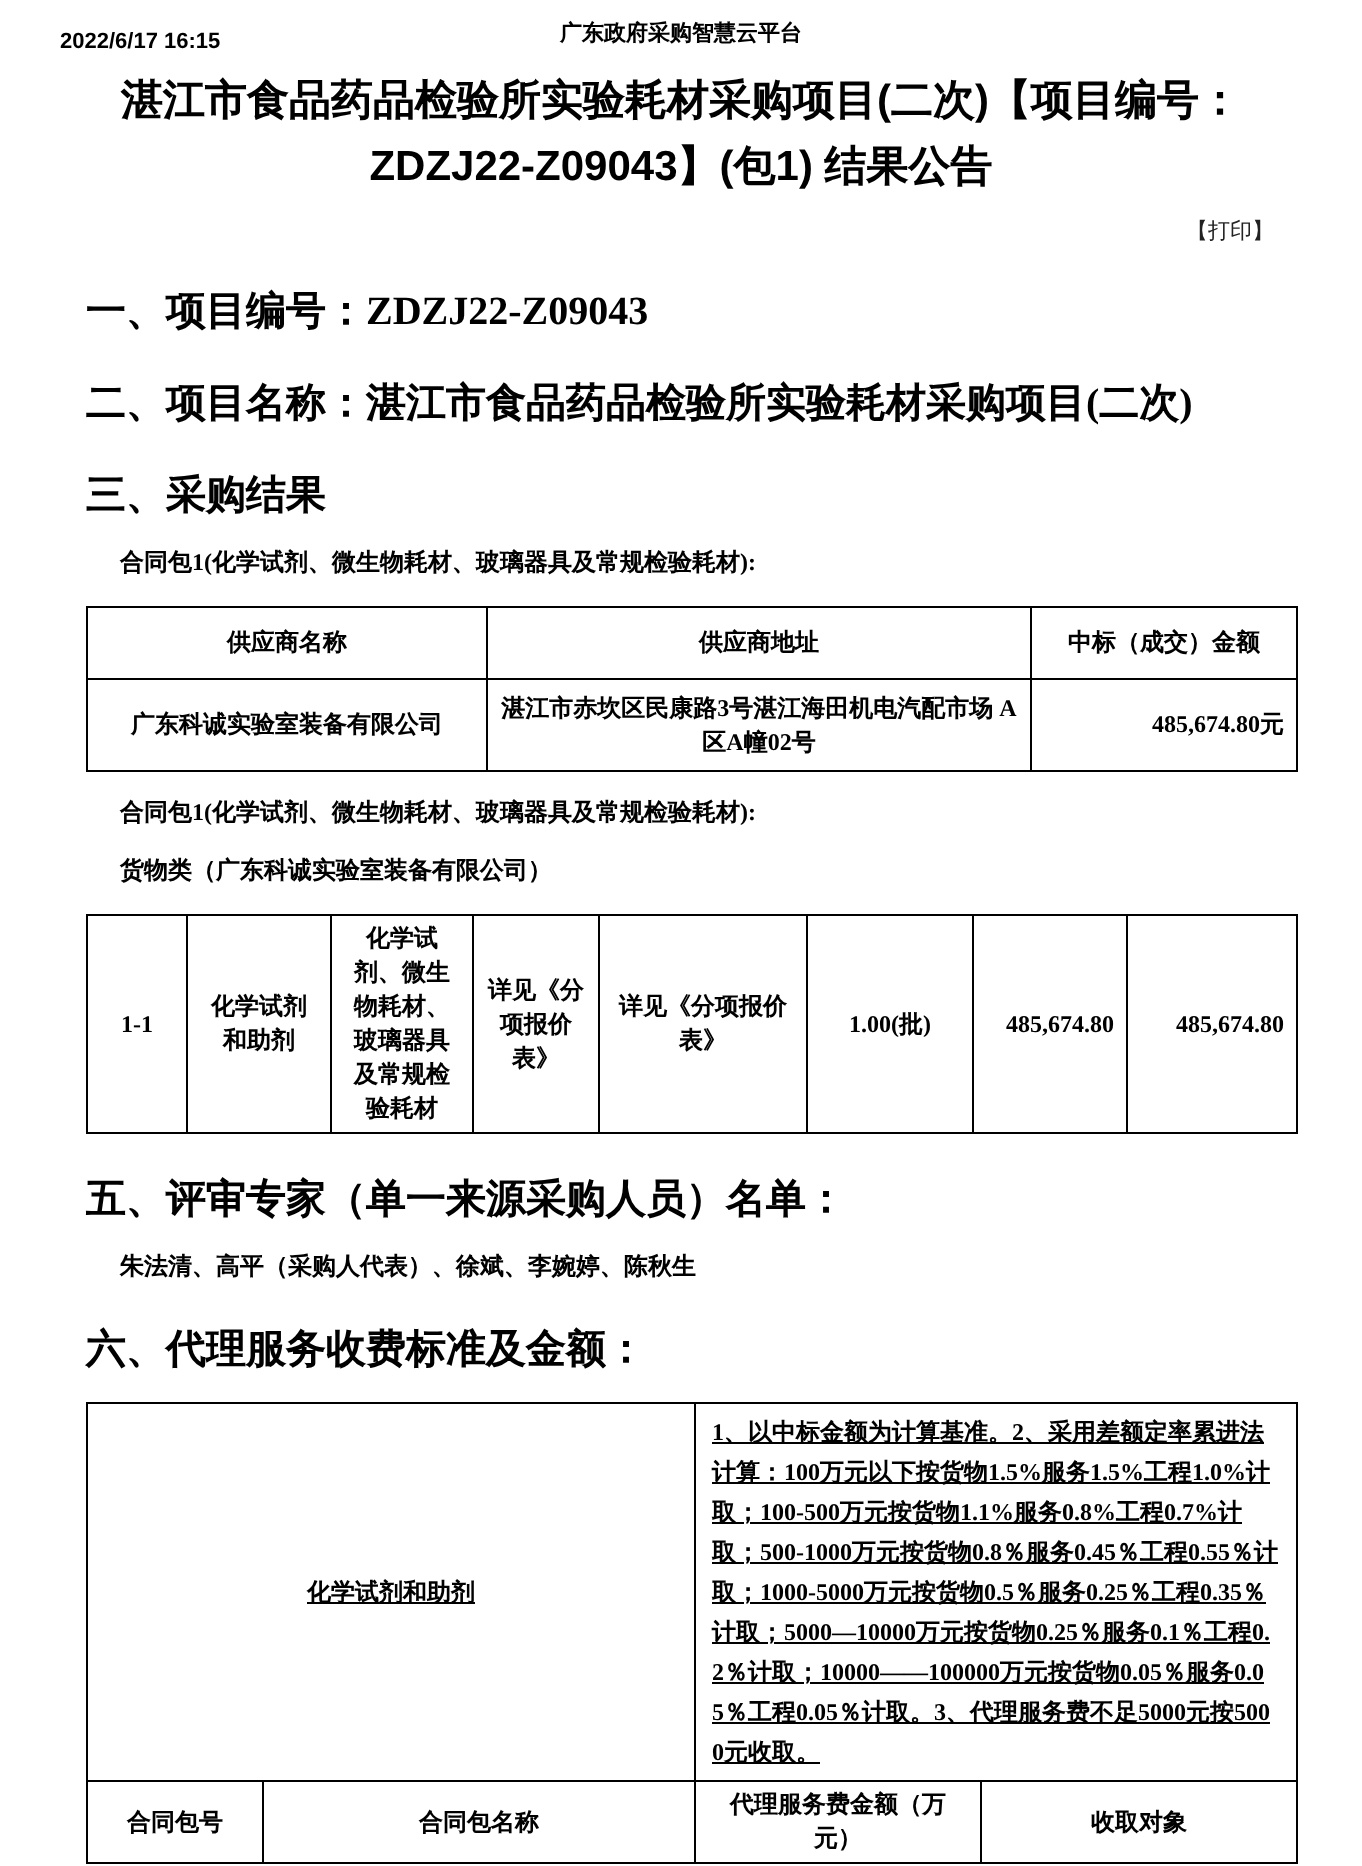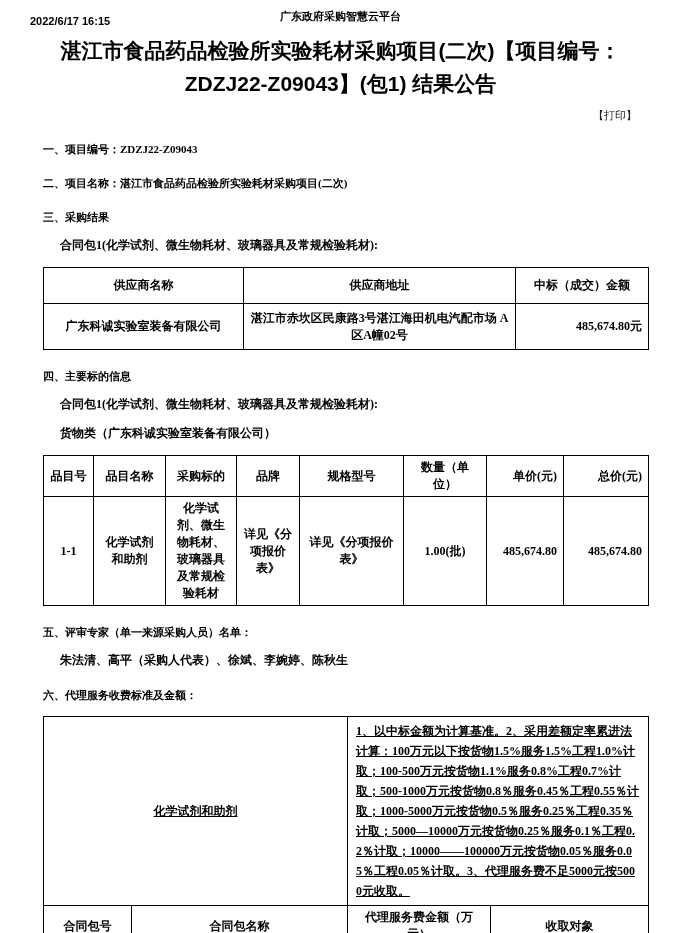--- a/index.html
+++ b/index.html
@@ -39,21 +39,21 @@
     padding-right: 44px;
     margin-top: 8px;
     font-family: "Liberation Sans", "DejaVu Sans", sans-serif;
     font-size: 11px;
   }
   .print-link { color: #222222; cursor: pointer; text-decoration: none; }
 
   .content { padding: 0 33px 0 43px; }
 
   .section-heading {
-    font-size: 11px;
+    font-size: 20px;
     font-weight: 700;
     margin: 19px 0 0 0;
   }
   .sub-line {
     font-size: 12px;
     font-weight: 600;
     margin: 12px 0 0 17px;
   }
 
   table {
@@ -128,46 +128,35 @@
       <th>中标（成交）金额</th>
     </tr>
     <tr>
       <td>广东科诚实验室装备有限公司</td>
       <td>湛江市赤坎区民康路3号湛江海田机电汽配市场 A区A幢02号</td>
       <td class="amount-cell">485,674.80元</td>
     </tr>
   </tbody>
     </table>
 
-  <div class="section-heading">四、主要标的信息</div>
   <div class="sub-line">合同包1(化学试剂、微生物耗材、玻璃器具及常规检验耗材):</div>
   <div class="sub-line">货物类（广东科诚实验室装备有限公司）</div>
 
   <table class="bid-table">
     <colgroup>
       <col style="width:50px">
         <col style="width:72px">
         <col style="width:71px">
         <col style="width:63px">
       <col style="width:104px">
         <col style="width:83px">
         <col style="width:77px">
         <col style="width:85px">
     </colgroup>
     <tbody>
-        <tr>
-      <th>品目号</th>
-      <th>品目名称</th>
-      <th>采购标的</th>
-      <th>品牌</th>
-      <th>规格型号</th>
-      <th>数量（单位）</th>
-      <th class="num-cell">单价(元)</th>
-      <th class="num-cell">总价(元)</th>
-    </tr>
     <tr>
       <td>1-1</td>
       <td>化学试剂和助剂</td>
       <td>化学试剂、微生物耗材、玻璃器具及常规检验耗材</td>
       <td>详见《分项报价表》</td>
       <td>详见《分项报价表》</td>
       <td>1.00(批)</td>
       <td class="num-cell">485,674.80</td>
       <td class="num-cell">485,674.80</td>
     </tr>

